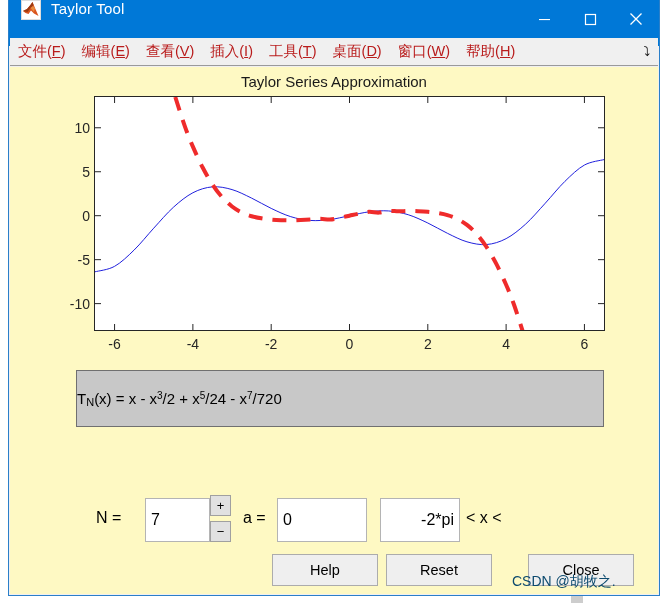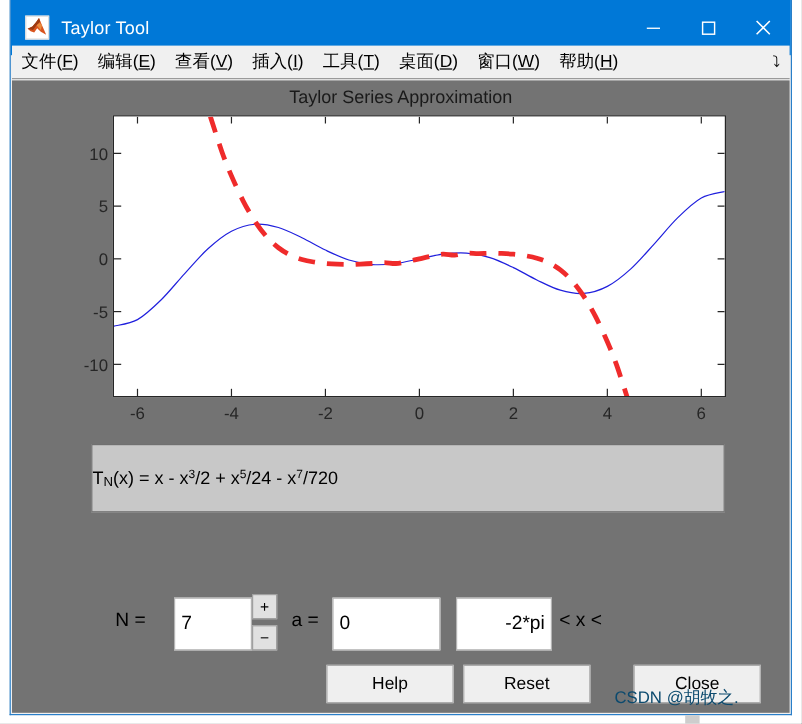--- a/index.html
+++ b/index.html
@@ -28,21 +28,21 @@
   }
 
   
   #titlebar {
     position: absolute;
     left: 0; top: 0;
     width: 650px;
     height: 46px;
     background: #0078d7;
     display: flex;
-    align-items: center;
+    align-items: flex-start;
   }
   #app-icon {
     width: 18px; height: 18px;
     margin-left: 12px;
     background: #ffffff;
     border: 1px solid #dddddd;
     position: relative;
     flex: none;
     overflow: hidden;
   }
@@ -78,42 +78,42 @@
     width: 648px;
     height: 28px;
     background: #f0f0f0;
     border-bottom: 1px solid #9a9a9a;
     display: flex;
     align-items: center;
     box-sizing: border-box;
   }
   .menu-item {
     font-size: 14.5px;
-    color: #000000;
+    color: #b91c1c;
     padding: 0 8px;
     white-space: nowrap;
     font-family: "Liberation Sans", sans-serif;
   }
   .menu-item .mnem { text-decoration: underline; }
   #menu-overflow {
     margin-left: auto;
     margin-right: 8px;
     font-size: 13px;
     color: #000;
     line-height: 1;
   }
 
   
   #figure {
     position: absolute;
     left: 1px;
     top: 67px;
     width: 648px;
     height: 527px;
-    background: #737373;
+    background: #fef9c3;
   }
 
   
   #chart-title {
     position: absolute;
     left: 0;
     top: 6px;
     width: 648px;
     text-align: center;
     font-size: 15px;

